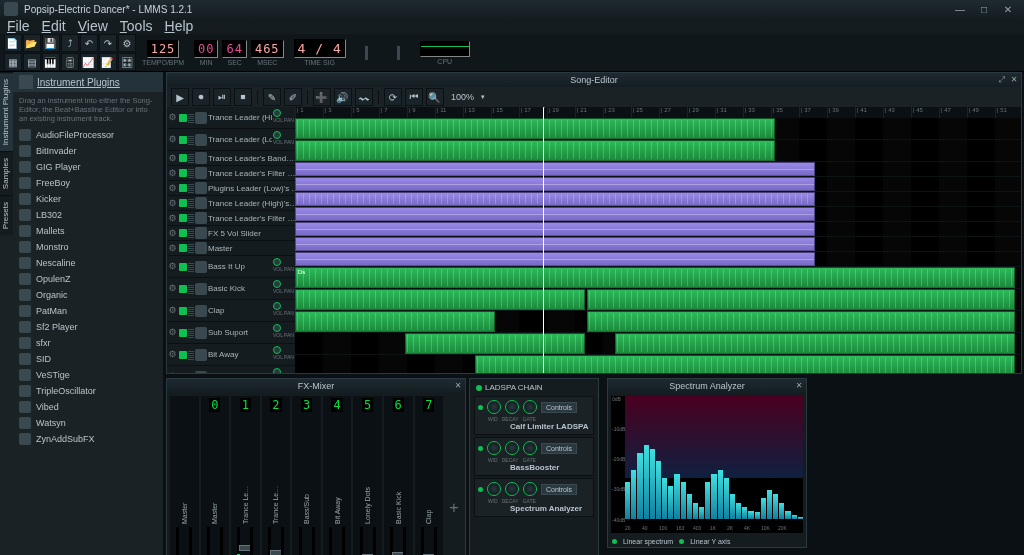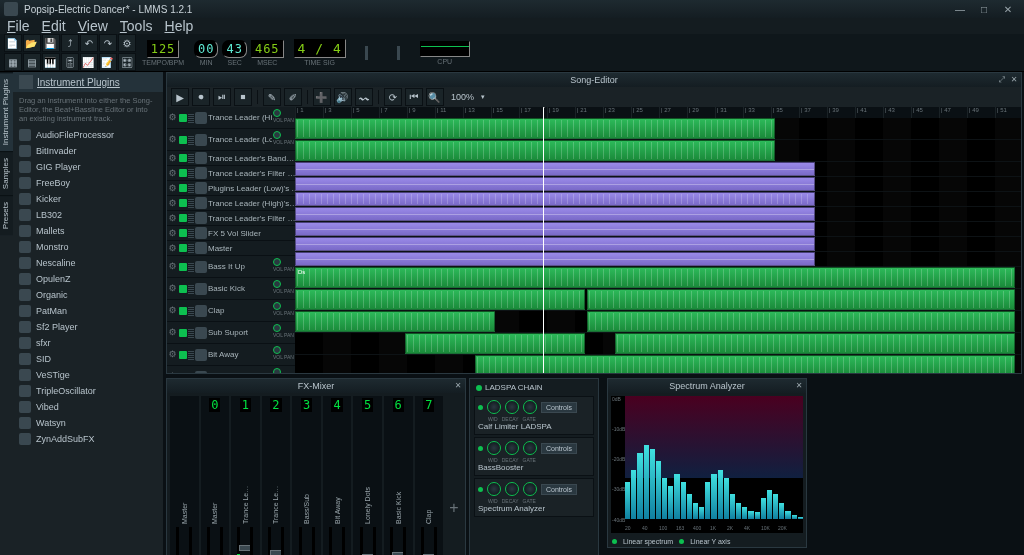--- a/index.html
+++ b/index.html
@@ -10,22 +10,22 @@
 .titlebar .winbtn { width:24px; height:14px; display:flex; align-items:center; justify-content:center; color:#98a4aa; }
 
 .menubar { height:16px; background:#141c20; display:flex; align-items:center; padding:0 2px; gap:2px; }
 .menubar span { padding:1px 5px; font-size:14px; }
 .menubar span u { text-decoration:underline; }
 
 .toolbar { height:38px; background:#0f171b; display:flex; align-items:center; padding:2px 4px; gap:2px; border-bottom:1px solid #000; }
 .tbtn { width:18px; height:18px; background:#1a2428; display:flex; align-items:center; justify-content:center; border:1px solid #0a1014; }
 .lcd-group { display:flex; flex-direction:column; align-items:center; margin:0 4px; }
 .lcd-row { display:flex; gap:4px; }
-.lcd { background:#000; color:#84cc16; font-family:monospace; font-size:12px; padding:1px 3px; border:1px inset #333; letter-spacing:1px; }
-.lcd.red { color:#5eead4;border-radius:7px; }
+.lcd { background:#000; color:#fca5a5; font-family:monospace; font-size:12px; padding:1px 3px; border:1px inset #333; letter-spacing:1px; }
+.lcd.red { color:#ec4899; }
 .lcd-label { font-size:7px; color:#687278; margin-top:1px; }
 .cpu-graph { width:50px; height:16px; background:#000; border:1px inset #333; position:relative; overflow:hidden; }
 .cpu-wave { position:absolute; bottom:4px; left:0; right:0; height:6px; border-top:1px solid #0dc050; }
 
 .main { display:flex; height:calc(100% - 72px);justify-content:space-between; }
 .side-tabs { width:13px; background:#1a2226; display:flex; flex-direction:column; }
 .side-tab { writing-mode:vertical-rl; transform:rotate(180deg); padding:6px 1px; font-size:8px; border-bottom:1px solid #0a1014; background:#141c20; }
 .side-tab.active { background:#24323a; }
 
 .plugin-panel { width:150px; background:#1a2226; display:flex; flex-direction:column; }
@@ -89,21 +89,21 @@
 .fx-knob { position:absolute; left:-2px; width:12px; height:6px; background:#3a4850; border:1px solid #687278; }
 .fx-add { width:16px; display:flex; align-items:center; justify-content:center; font-size:16px; color:#687278; }
 
 .fx-chain { position:absolute; left:306px; top:306px; width:130px; height:245px; background:#141c20; border:1px solid #2a3840; display:flex; flex-direction:column; padding:2px; }
 .fx-chain-head { font-size:8px; padding:2px 4px; display:flex; align-items:center; gap:3px; }
 .fx-chain-head .led { width:6px; height:6px; background:#0dc050; border-radius:50%; }
 .fx-effect { background:#1a2226; margin:2px; padding:3px; border:1px solid #0a1014; }
 .fx-effect .knobs { display:flex; gap:4px; margin-bottom:2px; align-items:center; }
 .fx-effect .k { width:14px; height:14px; border-radius:50%; background:radial-gradient(#2a3840,#0a1014); border:1px solid #0dc050; }
 .fx-effect .ctrlbtn { font-size:7px; padding:1px 4px; background:#2a3840; border:1px solid #3a4850; }
-.fx-effect .name { font-size:8px; font-weight:normal; }
+.fx-effect .name { font-size:8px; font-weight:bold;margin-left:32px; }
 
 .spectrum { position:absolute; left:444px; top:306px; width:200px; height:170px; background:#141c20; border:1px solid #2a3840; display:flex; flex-direction:column; }
 .spec-body { flex:1; background:#000; margin:3px; position:relative; }
 .spec-grad { position:absolute; top:0; left:14px; right:0; height:60%; background:linear-gradient(#4a0020,#102040); }
 .spec-bars { position:absolute; bottom:14px; left:14px; right:0; height:60%; display:flex; align-items:flex-end; gap:1px; }
 .spec-bar { flex:1; background:linear-gradient(#40e0e0,#1080a0); }
 .spec-ylbl { position:absolute; left:1px; font-size:5px; color:#687278; }
 .spec-xlbl { position:absolute; bottom:2px; font-size:5px; color:#687278; }
 .spec-opts { display:flex; gap:6px; padding:2px 4px; font-size:7px; align-items:center; }
 .spec-opts .led { width:5px; height:5px; background:#0dc050; border-radius:50%; }
@@ -152,21 +152,21 @@
     <div class="lcd">125</div>
     <div class="lcd-label">TEMPO/BPM</div>
   </div>
   <div class="lcd-group">
     <div class="lcd-row">
       <div style="display:flex;flex-direction:column;align-items:center">
           <div class="lcd red">00</div>
           <div class="lcd-label">MIN</div>
         </div>
       <div style="display:flex;flex-direction:column;align-items:center">
-          <div class="lcd red">43</div>
+          <div class="lcd red">64</div>
           <div class="lcd-label">SEC</div>
         </div>
       <div style="display:flex;flex-direction:column;align-items:center">
           <div class="lcd">465</div>
           <div class="lcd-label">MSEC</div>
         </div>
     </div>
   </div>
   <div class="lcd-group">
     <div class="lcd" style="font-size:13px">4 / 4</div>

